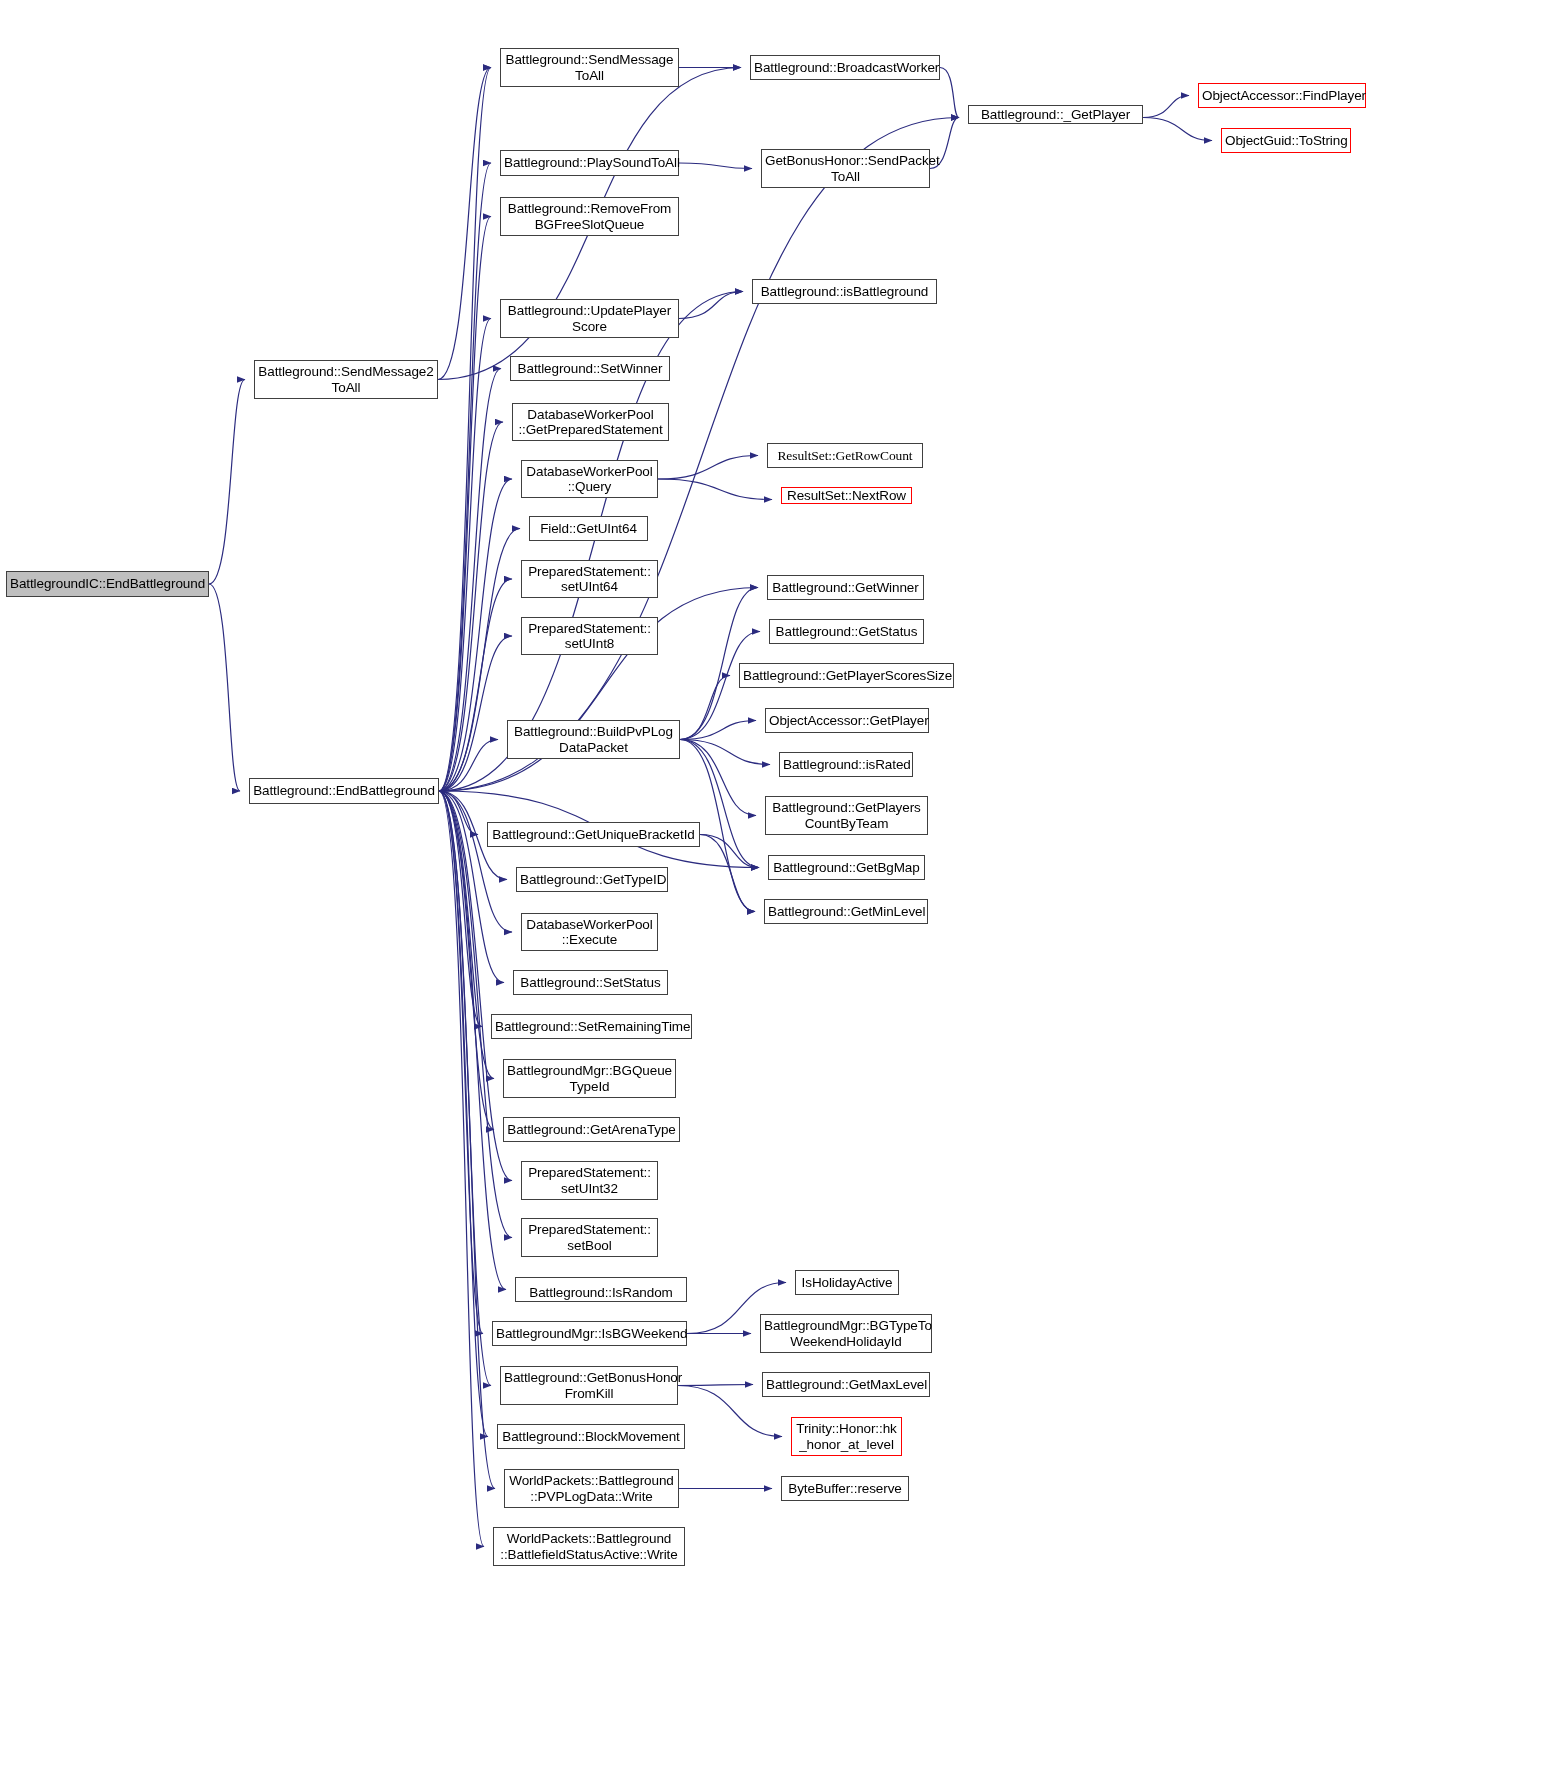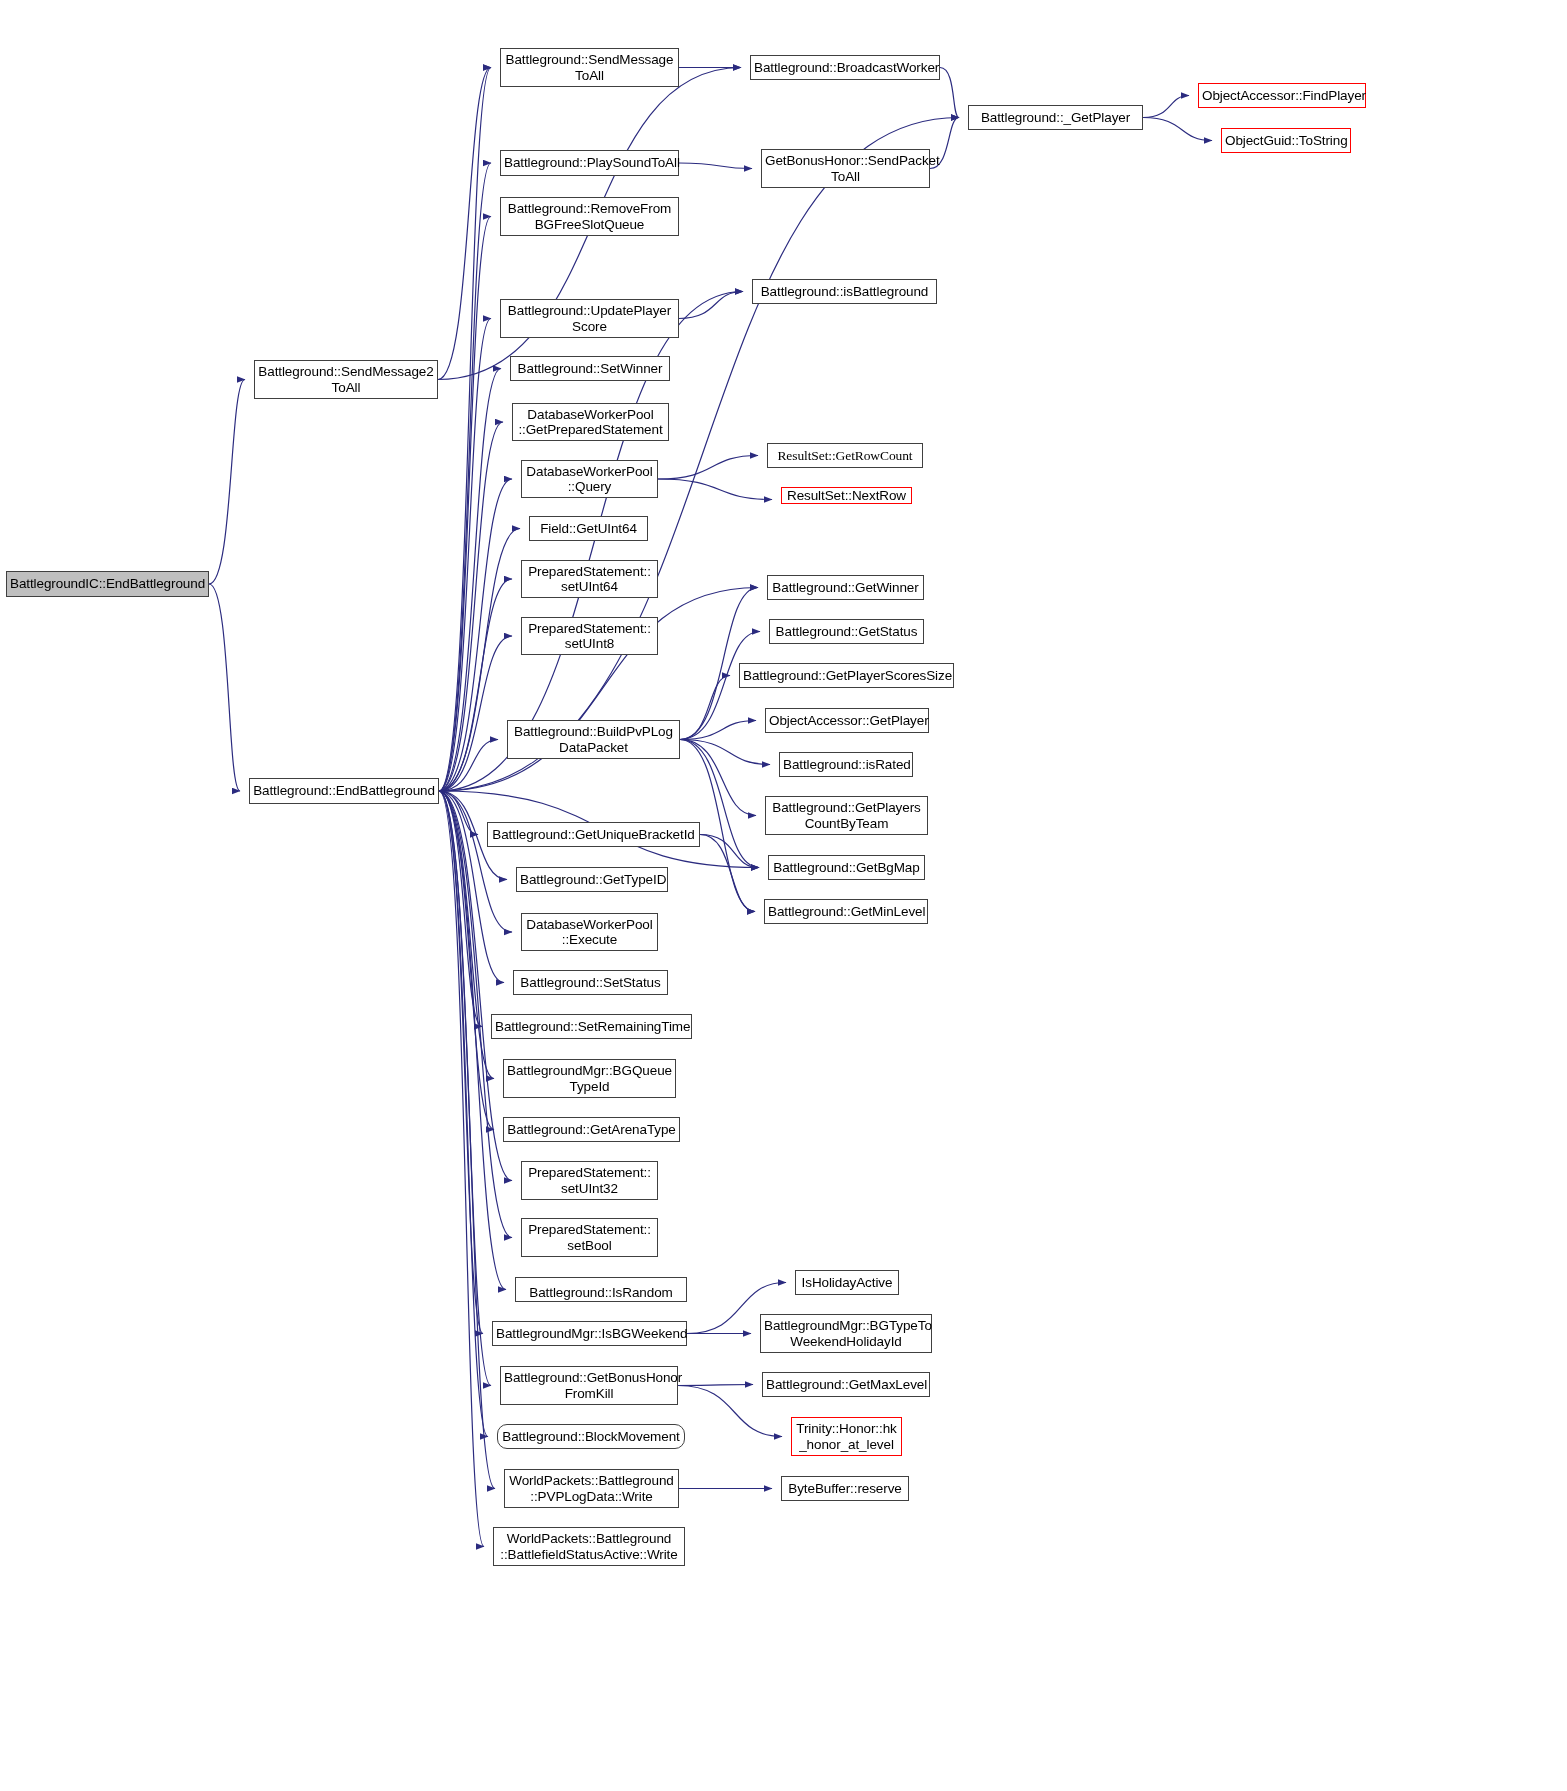--- a/index.html
+++ b/index.html
@@ -131,21 +131,21 @@
 TypeId</span></div>
       <div class="node" style="left: 503px; top: 1117px; width: 177px; height: 25px;"><span>Battleground::GetArenaType</span></div>
       <div class="node" style="left: 521px; top: 1161px; width: 137px; height: 39px;"><span>PreparedStatement::
 setUInt32</span></div>
       <div class="node" style="left: 521px; top: 1218px; width: 137px; height: 39px;"><span>PreparedStatement::
 setBool</span></div>
       <div class="node" style="left: 515px; top: 1277px; width: 172px; height: 25px; align-items: flex-end;"><span>Battleground::IsRandom</span></div>
       <div class="node" style="left: 492px; top: 1321px; width: 195px; height: 25px;"><span>BattlegroundMgr::IsBGWeekend</span></div>
       <div class="node" style="left: 500px; top: 1366px; width: 178px; height: 39px;"><span>Battleground::GetBonusHonor
 FromKill</span></div>
-      <div class="node" style="left: 497px; top: 1424px; width: 188px; height: 25px; border-radius: 10px;"><span>Battleground::BlockMovement</span></div>
+      <div class="node" style="left: 497px; top: 1424px; width: 188px; height: 25px;"><span>Battleground::BlockMovement</span></div>
       <div class="node" style="left: 504px; top: 1469px; width: 175px; height: 39px;"><span>WorldPackets::Battleground
 ::PVPLogData::Write</span></div>
       <div class="node" style="left: 493px; top: 1527px; width: 192px; height: 39px;"><span>WorldPackets::Battleground
 ::BattlefieldStatusActive::Write</span></div>
       <div class="node" style="left: 750px; top: 55px; width: 190px; height: 25px;"><span>Battleground::BroadcastWorker</span></div>
       <div class="node" style="left: 761px; top: 149px; width: 169px; height: 39px;"><span>GetBonusHonor::SendPacket
 ToAll</span></div>
       <div class="node" style="left: 752px; top: 279px; width: 185px; height: 25px;"><span>Battleground::isBattleground</span></div>
       <div class="node" style="left: 767px; top: 443px; width: 156px; height: 25px; font-family: Liberation Serif, serif;"><span>ResultSet::GetRowCount</span></div>
       <div class="node red" style="left: 781px; top: 487px; width: 131px; height: 17px;"><span>ResultSet::NextRow</span></div>
@@ -158,17 +158,17 @@
 CountByTeam</span></div>
       <div class="node" style="left: 768px; top: 855px; width: 157px; height: 25px;"><span>Battleground::GetBgMap</span></div>
       <div class="node" style="left: 764px; top: 899px; width: 164px; height: 25px;"><span>Battleground::GetMinLevel</span></div>
       <div class="node" style="left: 795px; top: 1270px; width: 104px; height: 25px;"><span>IsHolidayActive</span></div>
       <div class="node" style="left: 760px; top: 1314px; width: 172px; height: 39px;"><span>BattlegroundMgr::BGTypeTo
 WeekendHolidayId</span></div>
       <div class="node" style="left: 762px; top: 1372px; width: 168px; height: 25px;"><span>Battleground::GetMaxLevel</span></div>
       <div class="node red" style="left: 791px; top: 1417px; width: 111px; height: 39px;"><span>Trinity::Honor::hk
 _honor_at_level</span></div>
       <div class="node" style="left: 781px; top: 1476px; width: 128px; height: 25px;"><span>ByteBuffer::reserve</span></div>
-      <div class="node" style="left: 968px; top: 105px; width: 175px; height: 25px;"><span>Battleground::_GetPlayer</span></div>
+      <div class="node" style="left: 968px; top: 105px; width: 175px; height: 19px;"><span>Battleground::_GetPlayer</span></div>
       <div class="node red" style="left: 1198px; top: 83px; width: 168px; height: 25px;"><span>ObjectAccessor::FindPlayer</span></div>
       <div class="node red" style="left: 1221px; top: 128px; width: 130px; height: 25px;"><span>ObjectGuid::ToString</span></div>
     </div>
 </div>
 
 </body></html>

